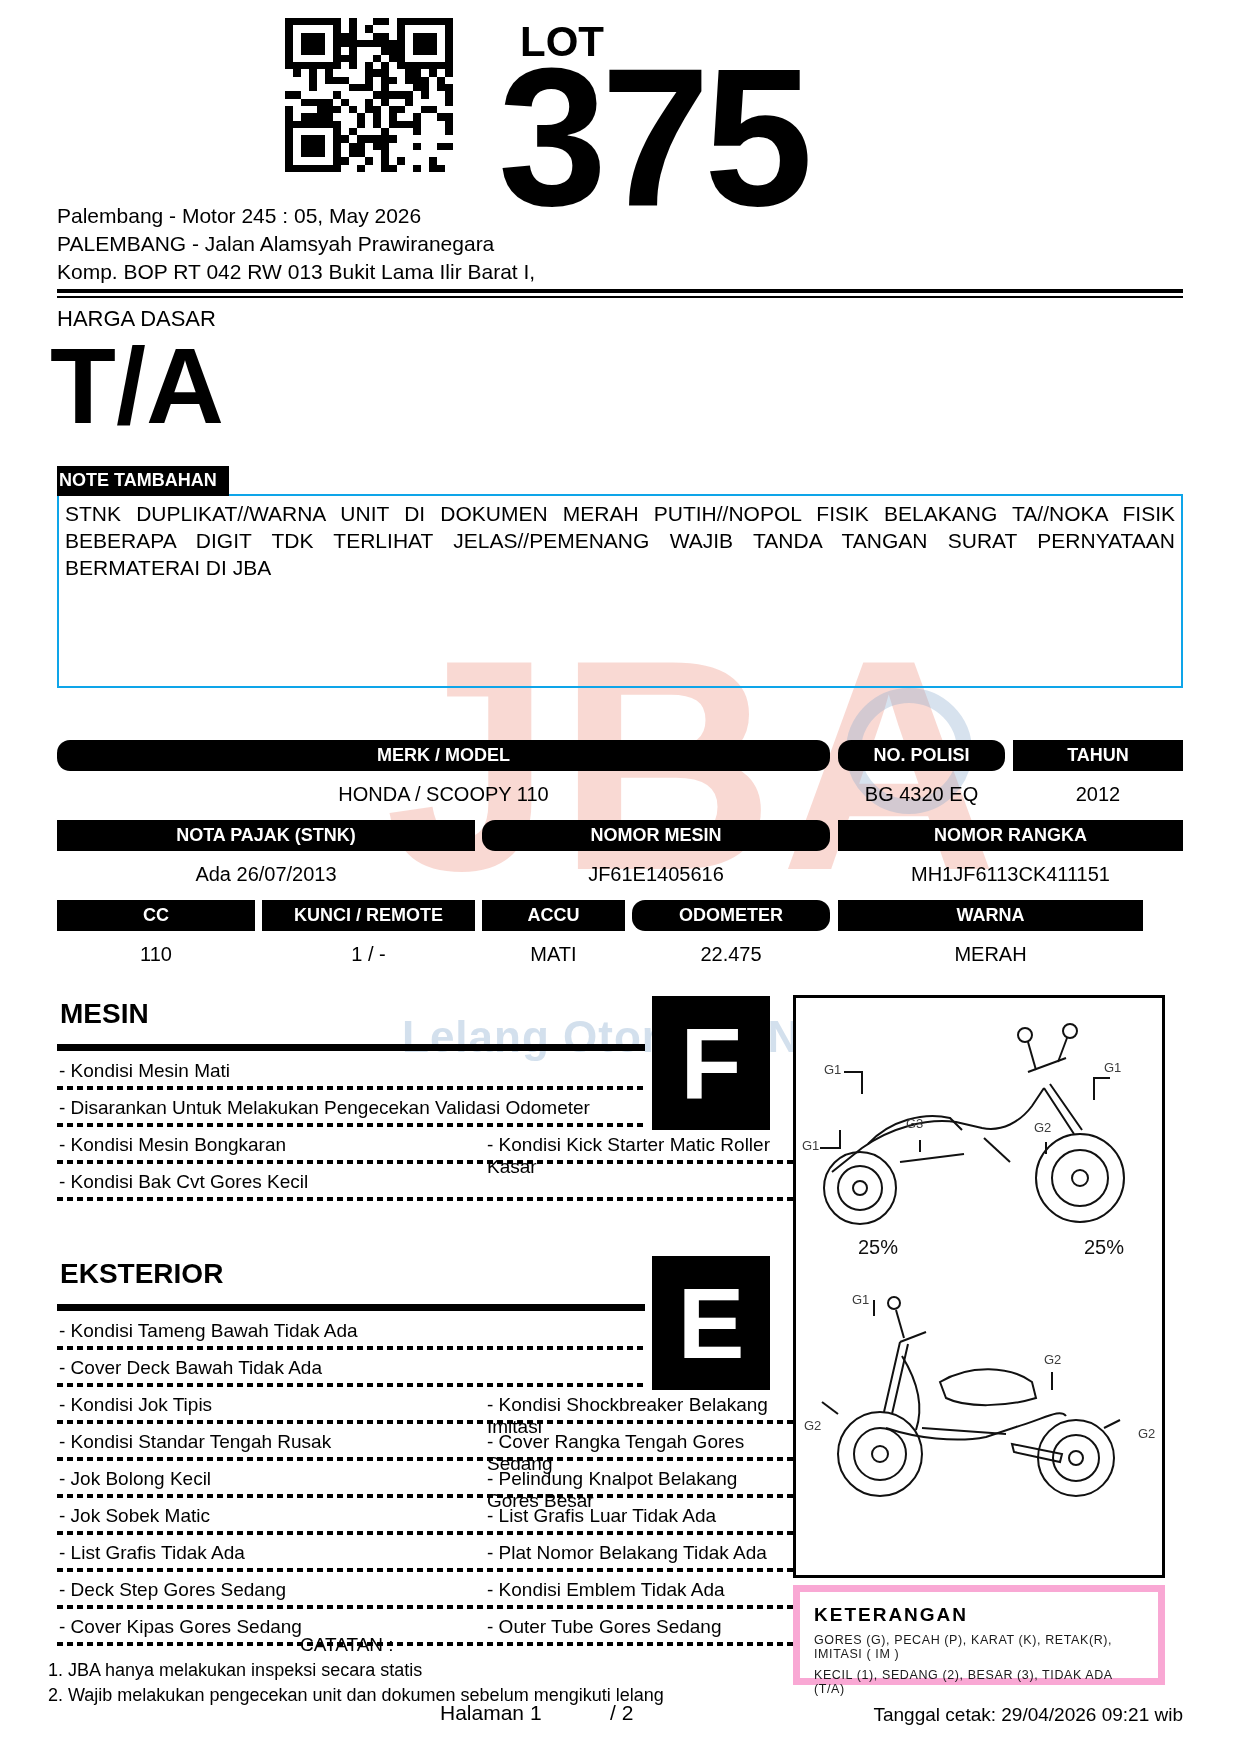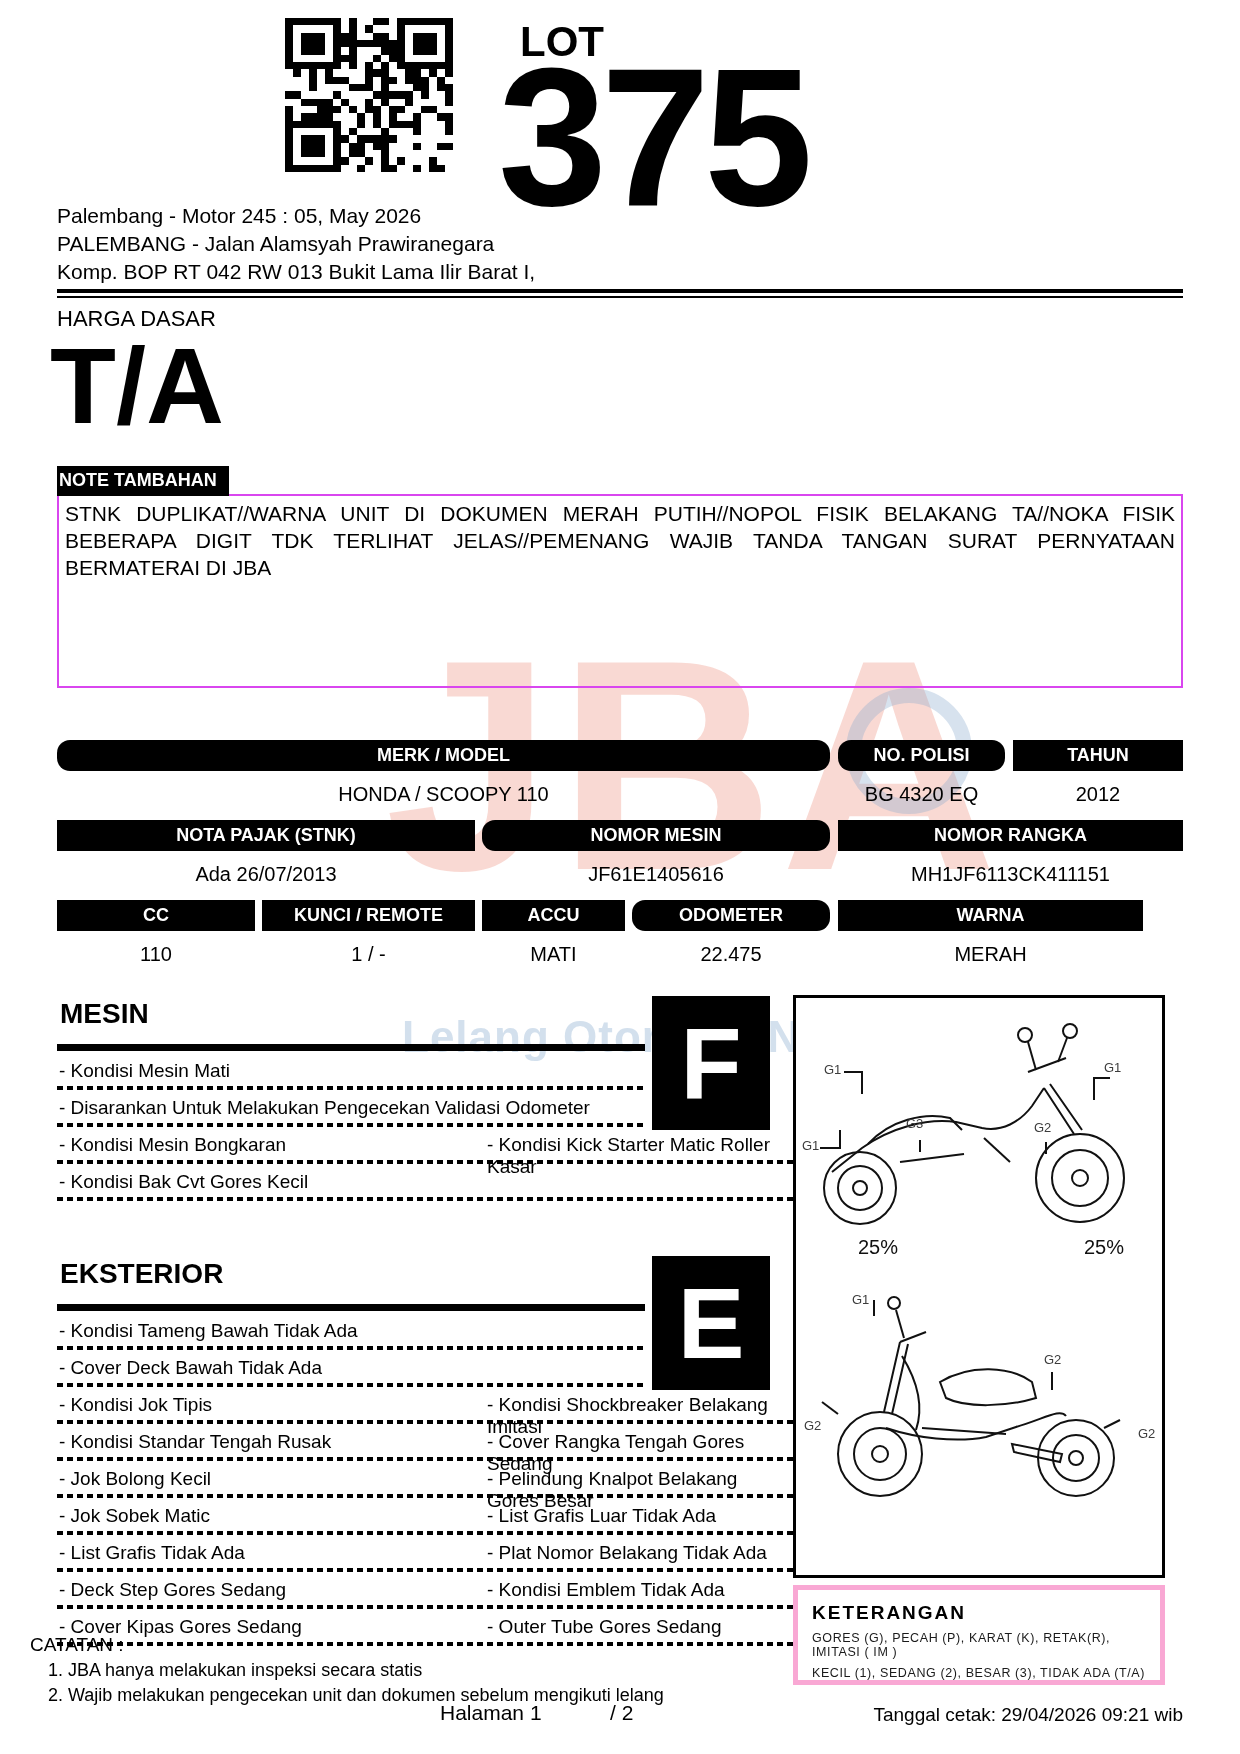--- a/index.html
+++ b/index.html
@@ -19,21 +19,21 @@
   .qr{left:285px;top:18px;width:168px;height:154px;z-index:1;}
   .lot-label{left:520px;top:18px;font-size:42px;font-weight:700;z-index:1;}
   .lot-number{left:498px;top:40px;font-size:196px;font-weight:800;letter-spacing:-6px;line-height:1;z-index:1;}
   .venue{left:57px;top:202px;font-size:21px;line-height:28px;z-index:1;}
   .toprule{left:57px;top:289px;width:1126px;height:3px;border-top:4px solid #000;border-bottom:2px solid #000;z-index:1;}
   .harga-label{left:57px;top:306px;font-size:22px;z-index:1;}
   .harga-value{left:50px;top:332px;font-size:108px;font-weight:700;line-height:1;z-index:1;}
   
   .note-label{left:57px;top:466px;background:#000;color:#fff;font-size:18px;font-weight:700;
     padding:4px 12px 5px 2px;z-index:2;}
-  .note-box{left:57px;top:494px;width:1126px;height:194px;border:2px solid #d946ef;box-sizing:border-box;z-index:1;background:transparent;}
+  .note-box{left:57px;top:494px;width:1126px;height:194px;border:2px solid #0ea5e9;box-sizing:border-box;z-index:1;background:transparent;}
   .note-text{margin:4px 6px;font-size:21px;line-height:27px;text-align:justify;}
   
   .spec{left:57px;top:740px;width:1126px;z-index:1;}
   .trow{display:flex;}
   .th{background:#000;color:#fff;font-weight:700;font-size:18px;height:31px;line-height:31px;text-align:center;}
   .td{font-size:20px;height:49px;line-height:46px;text-align:center;}
   .g7{margin-right:7px;} .g8{margin-right:8px;border-radius:13px;}
   .c-merk{width:773px;} .c-pol{width:167px;} .c-thn{width:170px;}
   .c-nota{width:418px;} .c-nms{width:348px;} .c-nrk{width:345px;}
   .c-cc{width:198px;} .c-kun{width:213px;} .c-acc{width:143px;} .c-odo{width:198px;} .c-war{width:305px;}
@@ -45,29 +45,29 @@
   .items{width:736px;z-index:1;}
   .irow{position:relative;height:37px;}
   .irow .l{position:absolute;left:2px;top:4px;font-size:19px;}
   .irow .r{position:absolute;left:430px;top:4px;font-size:19px;}
   .dash{position:absolute;left:0;bottom:3px;height:4px;
     background:repeating-linear-gradient(90deg,#000 0 6px,transparent 6px 10px);}
   .dash.short{width:588px;}
   .dash.full{width:736px;}
   
   .diag-box{left:793px;top:995px;width:372px;height:583px;border:3px solid #000;box-sizing:border-box;z-index:2;background:#fff;}
-  .ket-box{left:793px;top:1585px;width:372px;height:100px;border:5px solid #f9a8d4;box-sizing:border-box;z-index:2;background:#fff;padding:12px 14px;}
+  .ket-box{left:793px;top:1585px;width:372px;height:100px;border:7px solid #f9a8d4;box-sizing:border-box;z-index:2;background:#fff;padding:12px 14px;}
   .ket-title{font-size:19px;font-weight:700;letter-spacing:2px;}
   .ket-line{font-size:12.5px;letter-spacing:0.6px;color:#1a1a1a;margin-top:7px;}
   .glabel{position:absolute;font-size:13px;color:#3c3c3c;z-index:3;}
   .pct{position:absolute;font-size:20px;color:#111;z-index:3;}
   .scooter{position:absolute;left:8px;width:350px;height:225px;}
   
   .catatan{left:30px;top:1634px;font-size:18px;z-index:4;background:transparent;}
-  .catatan .hd{font-size:19px;}
+  .catatan .hd{font-size:19px;text-align:center;}
   .catatan .it{margin-left:18px;margin-top:3px;line-height:22px;}
   .pg-label{left:440px;top:1701px;font-size:21px;z-index:4;}
   .pg-sep{left:610px;top:1701px;font-size:21px;z-index:4;}
   .printed{right:57px;top:1704px;font-size:19px;z-index:4;}
 </style>
 </head>
 <body>
 
 <div class="abs wm-brand">JBA</div>
 <div class="abs wm-circle"></div>

